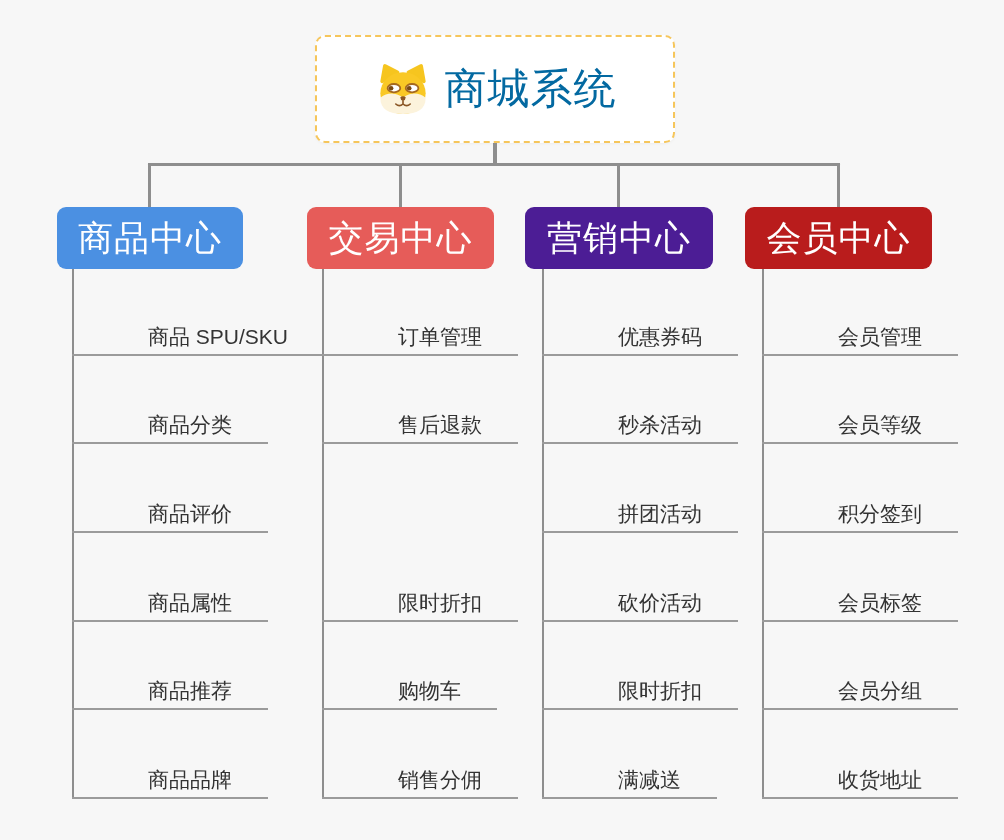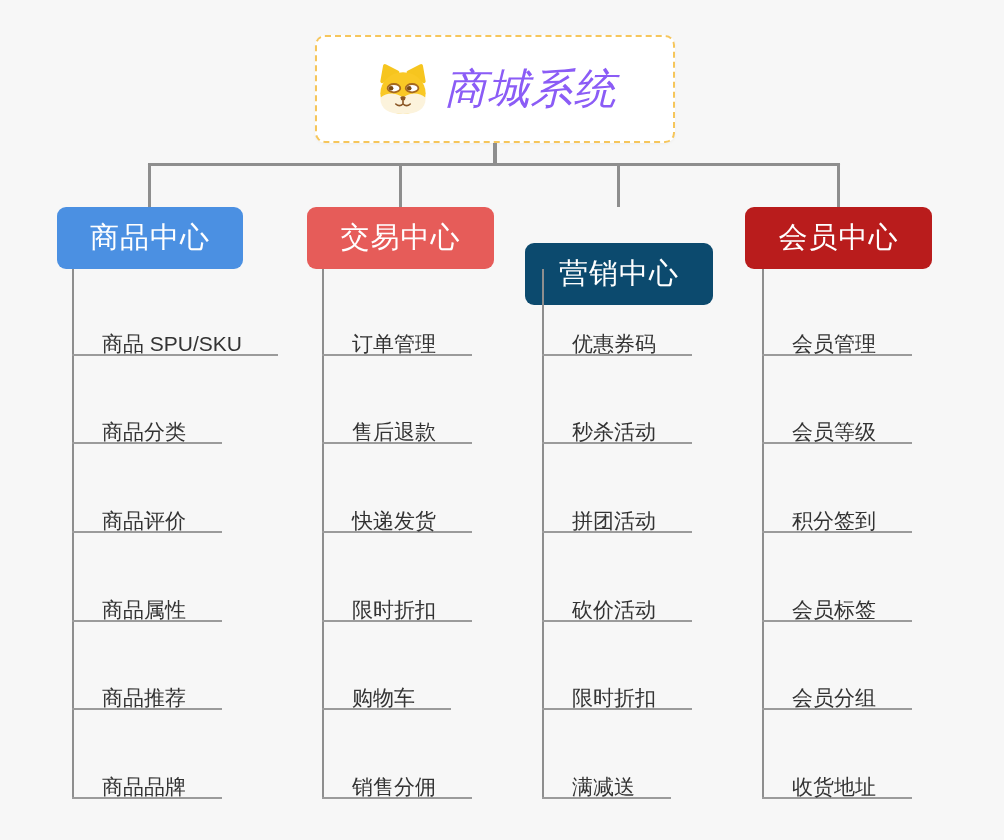--- a/index.html
+++ b/index.html
@@ -56,21 +56,21 @@
   .vline.c0 { left: 72px; } .vline.c1 { left: 322px; }
   .vline.c2 { left: 542px; } .vline.c3 { left: 762px; }
 
   
   .branch-header {
     position: absolute;
     top: 207px; height: 62px;
     box-sizing: border-box;
     border-radius: 9px;
     color: #FFFFFF;
-    font-size: 29px;
+    font-size: 35px;
     letter-spacing: 1px;
     display: flex;
     align-items: center;
     justify-content: center;
     white-space: nowrap;
     cursor: pointer;
   }
   .branch-header.c0 { left: 57px;  width: 186px; }
   .branch-header.c1 { left: 307px; width: 187px; text-align: center; }
   .branch-header.c2 { left: 525px; width: 188px; }
@@ -83,21 +83,21 @@
     box-sizing: content-box;
     border-bottom: 2px solid var(--underline, #9B9B9B);
     padding: 0 36px 0 30px;
     display: flex;
     align-items: flex-end;
     white-space: nowrap;
     font-size: 21px;
     color: #333333;
     cursor: pointer;
   }
-  .leaf span { line-height: 1; }
+  .leaf span { padding-bottom: 7px; line-height: 1; margin-left: 46px; }
   .leaf.c0 { left: 72px; }  .leaf.c1 { left: 322px; }
   .leaf.c2 { left: 542px; text-align: center; } .leaf.c3 { left: 762px; }
   .leaf.r0 { top: 309px; } .leaf.r1 { top: 397px; }
   .leaf.r2 { top: 486px; } .leaf.r3 { top: 575px; }
   .leaf.r4 { top: 663px; } .leaf.r5 { top: 752px; }
 </style>
 </head>
 <body>
 
 <div class="canvas">
@@ -108,33 +108,33 @@
       <path d="M55 20 L52 3 L38 10 Z" fill="#F6C51F" stroke="#F6C51F" stroke-width="4" stroke-linejoin="round"></path>
       <ellipse cx="32" cy="33" rx="25" ry="23" fill="#F9C825"></ellipse>
       <path d="M7 38 Q19 29 32 38 Q45 29 57 38 Q57 56 32 56 Q7 56 7 38 Z" fill="#FCF3DC"></path>
       <ellipse cx="22" cy="27.5" rx="7" ry="4.6" fill="#FFFFFF" stroke="#A5681E" stroke-width="2"></ellipse>
       <ellipse cx="42" cy="27.5" rx="7" ry="4.6" fill="#FFFFFF" stroke="#A5681E" stroke-width="2"></ellipse>
       <circle cx="18.8" cy="27.6" r="2.6" fill="#7A4A12"></circle>
       <circle cx="38.8" cy="27.6" r="2.6" fill="#7A4A12"></circle>
       <path d="M29 37.5 Q32 35.5 35 37.5 Q35 40.5 32 41.5 Q29 40.5 29 37.5 Z" fill="#8A5625"></path>
       <path d="M32 41.5 L32 45 M24 45 Q28 48.8 32 45 Q36 48.8 40 45" fill="none" stroke="#8A5625" stroke-width="1.8" stroke-linecap="round"></path>
     </svg>
-    <div class="root-title" style="color: #8b5cf6; font-style: italic;">商城系统</div>
+    <div class="root-title" style="color: #0369a1;">商城系统</div>
   </div>
 
   <div class="line stem"></div>
   <div class="line hline"></div>
   <div class="line drop d0"></div>
   <div class="line drop d1"></div>
   <div class="line drop d2"></div>
   <div class="line drop d3"></div>
 
   <div class="branch-header c0" style="background-color: rgb(75, 144, 226);">商品中心</div>
   <div class="branch-header c1" style="background-color: rgb(230, 92, 89);">交易中心</div>
-  <div class="branch-header c2" style="background-color: #0c4a6e; margin-top: 36px;">营销中心</div>
+  <div class="branch-header c2" style="background-color: #4c1d95;">营销中心</div>
   <div class="branch-header c3" style="background-color: #b91c1c;">会员中心</div>
 
   <div class="vline c0"></div>
   <div class="vline c1"></div>
   <div class="vline c2"></div>
   <div class="vline c3"></div>
 
   <div class="leaf c0 r0">
       <span>商品 SPU/SKU</span>
     </div>
@@ -153,23 +153,20 @@
   <div class="leaf c0 r5">
       <span>商品品牌</span>
     </div>
 
   <div class="leaf c1 r0">
       <span>订单管理</span>
     </div>
   <div class="leaf c1 r1">
       <span>售后退款</span>
     </div>
-  <div class="leaf c1 r2">
-      <span>快递发货</span>
-    </div>
   <div class="leaf c1 r3">
       <span>限时折扣</span>
     </div>
   <div class="leaf c1 r4">
       <span>购物车</span>
     </div>
   <div class="leaf c1 r5">
       <span>销售分佣</span>
     </div>
 

